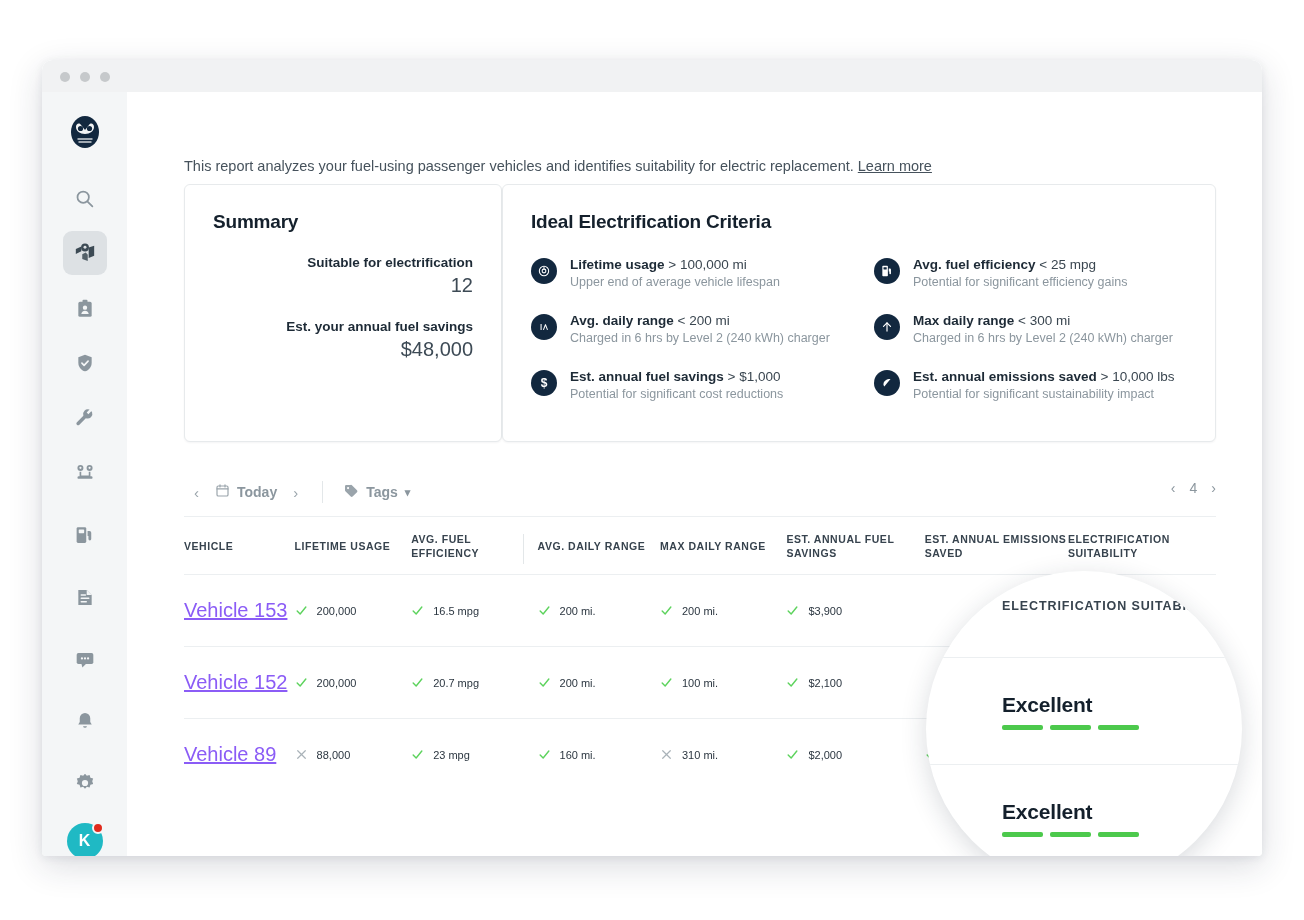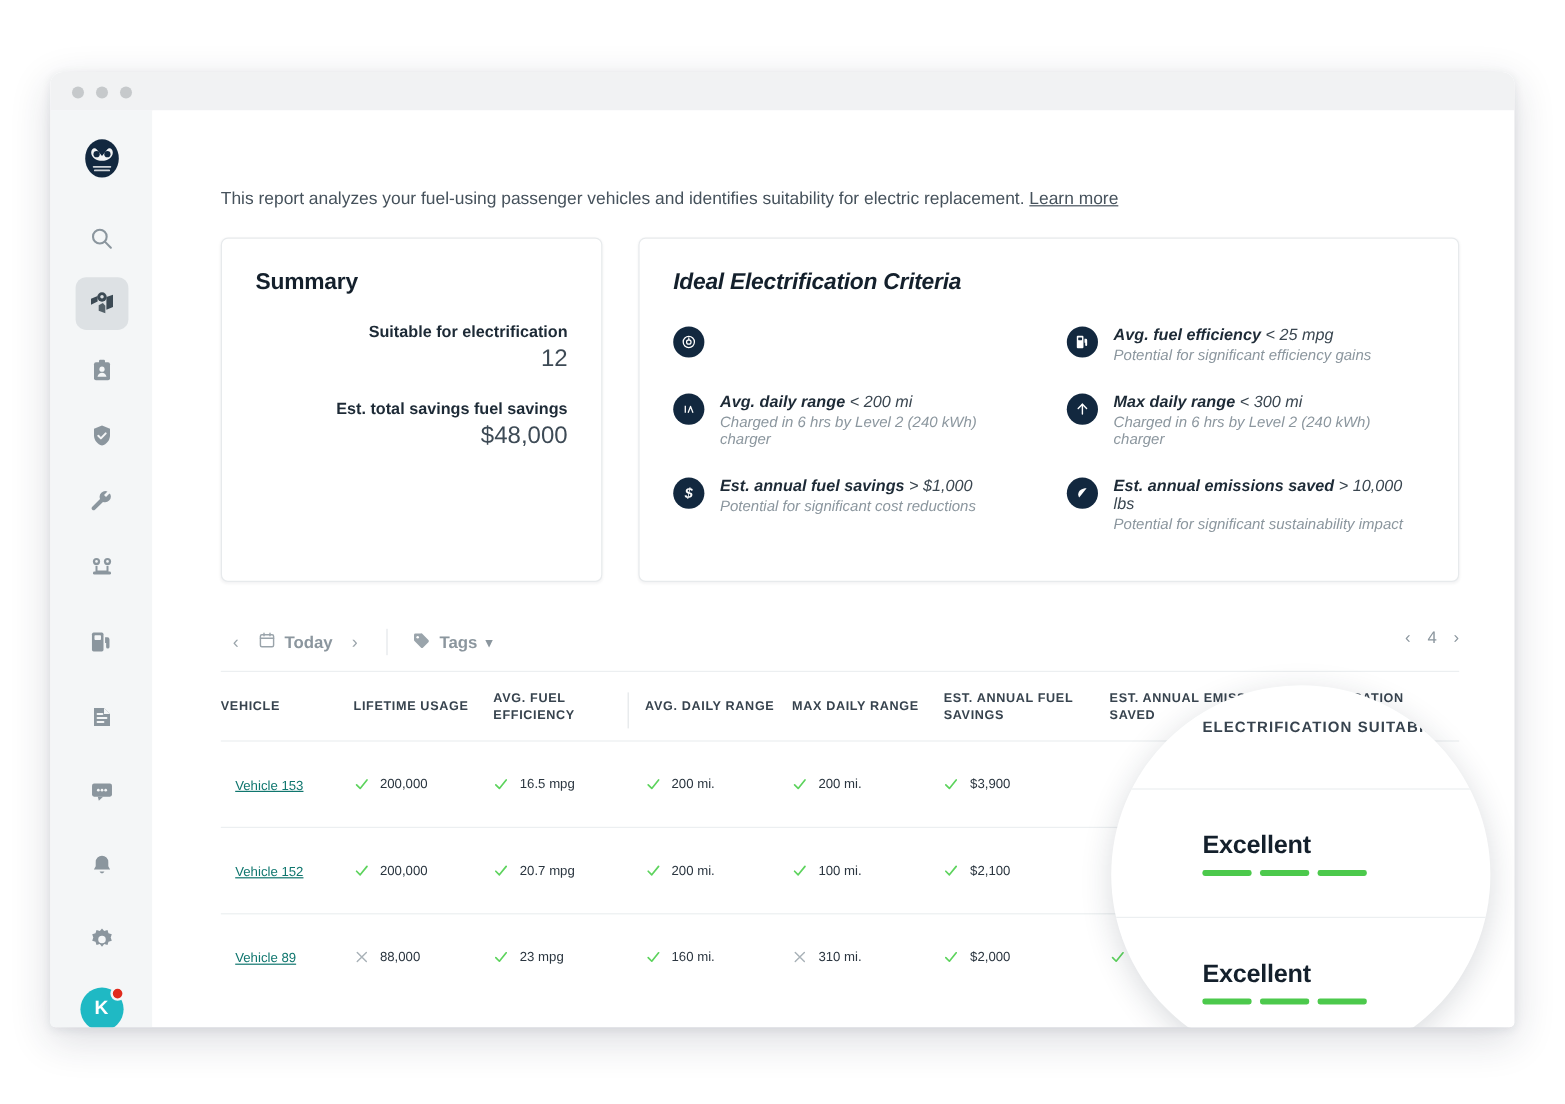--- a/index.html
+++ b/index.html
@@ -88,29 +88,29 @@
     gap: 3px; margin-top: 2px;
   }
   #more-btn i { width: 4px; height: 4px; border-radius: 50%; background: #14202c; display: block; }
   #intro {
     margin-top: 24px;
     font-size: 14.5px; color: #46525c; line-height: 1.4;
   }
   #intro a { color: #46525c; text-decoration: underline; }
 
   
-  #cards { display: flex; gap: 30px; margin-top: 22px; }
+  #cards { display: flex; margin-top: 8px; }
   .card {
     background: #fff;
     border: 1px solid #e7eaec;
     border-radius: 6px;
     box-shadow: 0 1px 2px rgba(30,40,60,.05);
   }
   #summary-card { width: 318px; padding: 26px 28px 30px; }
-  #criteria-card { flex: 1; padding: 26px 28px 40px; font-style: italic; }
+  #criteria-card { flex: 1; padding: 26px 28px 40px; }
   .card-title {
     font-size: 19px; font-weight: 700; color: #14202c; letter-spacing: -.2px;
   }
   .sum-block { margin-top: 22px; text-align: right; }
   .sum-label { font-size: 13.5px; font-weight: 700; color: #1d2a36; }
   .sum-value { font-size: 20px; color: #3d4a55; margin-top: 4px; font-weight: 400; }
 
   #criteria-grid {
     display: grid; grid-template-columns: 1fr 1fr;
     column-gap: 30px; row-gap: 24px;
@@ -173,21 +173,21 @@
   .c-adr     { width: 124px; }
   .c-mdr     { width: 128px; }
   .c-sav     { width: 140px; }
   .c-emis    { width: 145px; }
   .c-suit    { width: 150px; }
   .head-div {
     position: absolute; right: 14px; top: 2px;
     width: 1px; height: 30px; background: #e3e7e9;
   }
   .cell { font-size: 11px; color: #2b3640; display: flex; align-items: center; gap: 9px; }
-  .vlink { font-size: 11px; color: #0f766e; text-decoration: underline; margin-left: 12px; }
+  .vlink { font-size: 20px; color: #8b5cf6; text-decoration: underline; }
   .mark { width: 13px; flex: none; display: block; }
   .mark.ok path { stroke: #5dd35d; }
   .mark.no path { stroke: #a9b2b8; }
   .rating { font-size: 14.5px; font-weight: 700; color: #14202c; }
   .bars { display: flex; gap: 5px; margin-top: 6px; }
   .bars i { display: block; width: 30px; height: 4px; border-radius: 2px; background: #4cc94c; }
 
   
   #lens {
     position: absolute;
@@ -349,37 +349,41 @@
     <div id="cards">
 
       <div class="card" id="summary-card">
         <div class="card-title">Summary</div>
 
         <div class="sum-block">
           <div class="sum-label">Suitable for electrification</div>
           <div class="sum-value">12</div>
         </div>
         <div class="sum-block">
-          <div class="sum-label">Est. total savings fuel savings</div>
+          <div class="sum-label">Est. your annual fuel savings</div>
           <div class="sum-value">$48,000</div>
         </div>
       </div>
 
       <div class="card" id="criteria-card">
         <div class="card-title">Ideal Electrification Criteria</div>
 
         <div id="criteria-grid">
 
           <div class="crit">
             <div class="crit-icon">
               <svg width="14" height="14" viewBox="0 0 24 24" fill="none" stroke="#fff" stroke-width="1.8">
                 <circle cx="12" cy="12" r="8"></circle>
                   <circle cx="12" cy="12" r="3.2"></circle>
                 <path d="M12 8.8V6.2" stroke-linecap="round"></path>
               </svg>
+            </div>
+            <div>
+              <div class="crit-name"><b>Lifetime usage</b> <span>&gt; 100,000 mi</span></div>
+              <div class="crit-sub">Upper end of average vehicle lifespan</div>
             </div>
           </div>
 
           <div class="crit">
             <div class="crit-icon">
               <svg width="14" height="14" viewBox="0 0 24 24" fill="#fff">
                 <rect x="4" y="3" width="9.5" height="18" rx="1.4"></rect>
                 <rect x="6" y="5.4" width="5.5" height="4" rx=".7" fill="#12283f"></rect>
                 <path d="M15 7.5h2a1.8 1.8 0 011.8 1.8v7a1.4 1.4 0 11-2.8 0V13H15V7.5z"></path>
               </svg>

